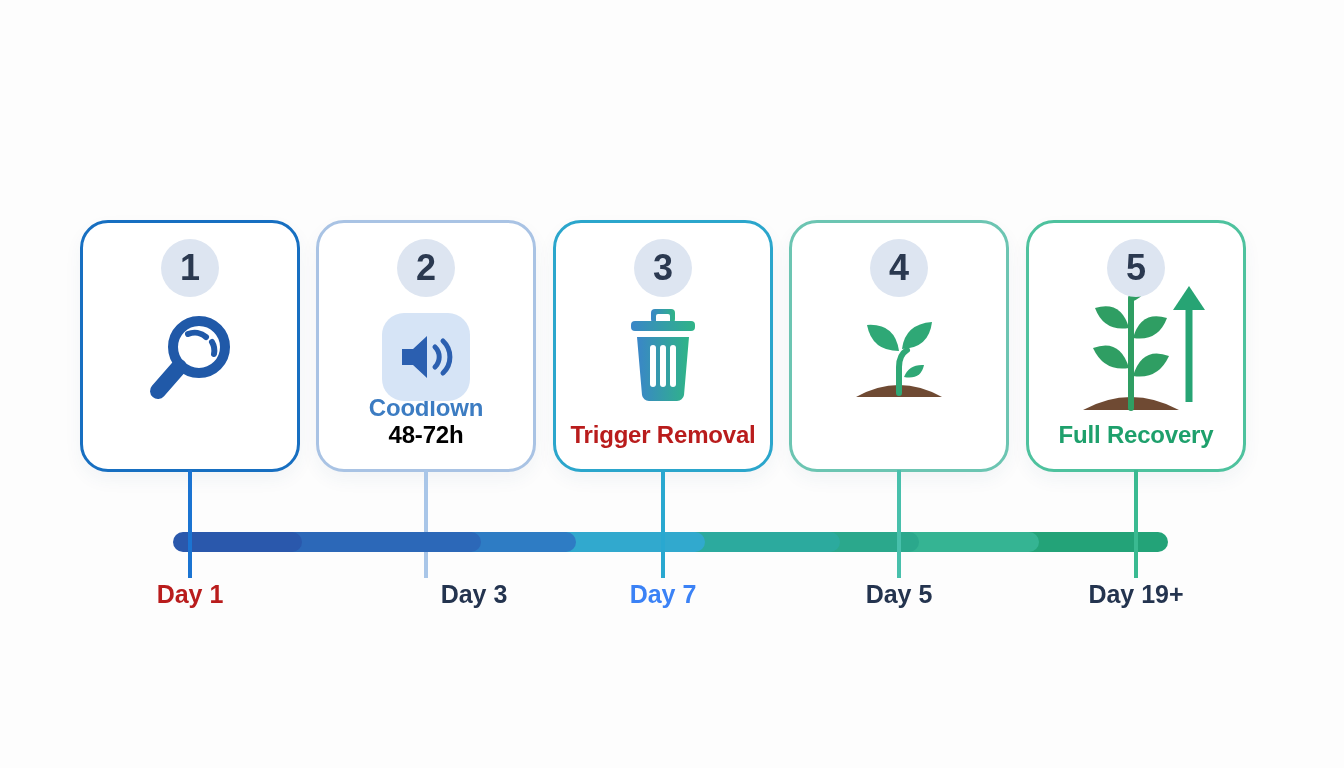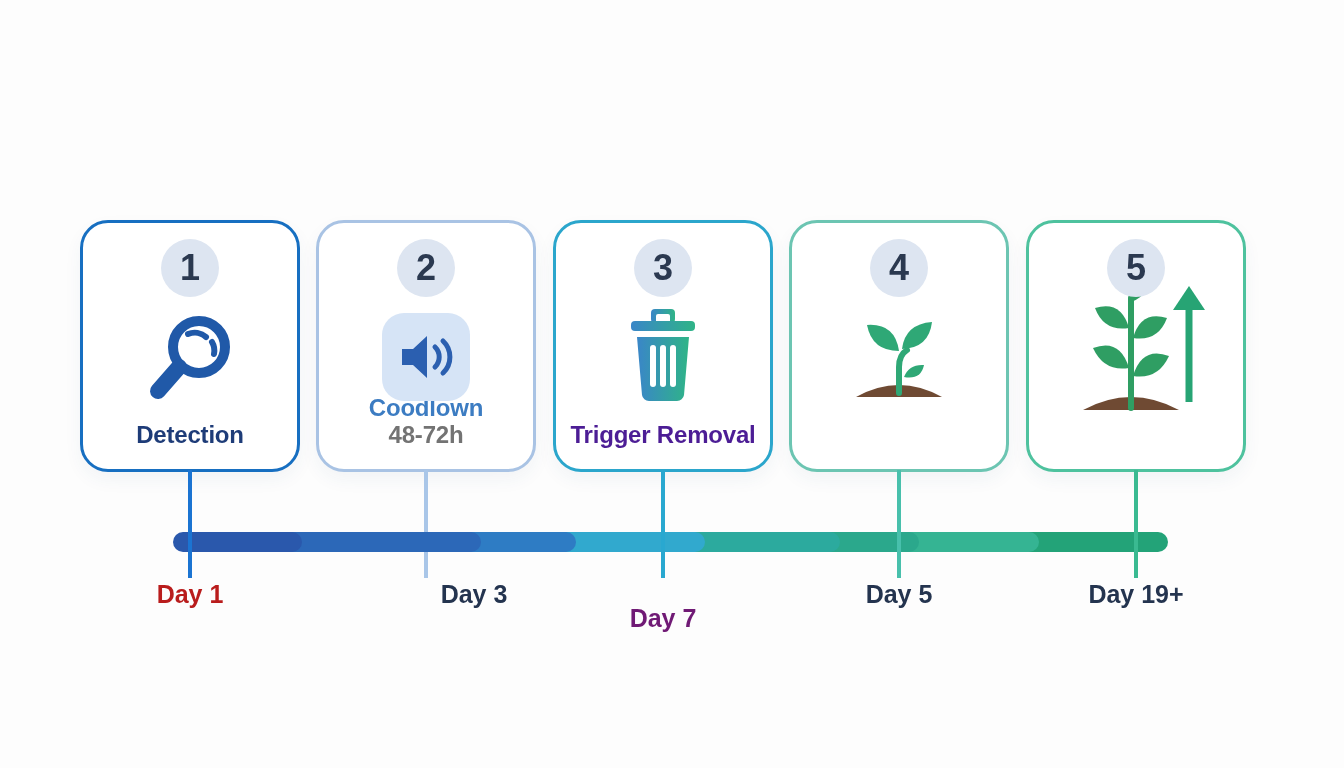--- a/index.html
+++ b/index.html
@@ -84,41 +84,38 @@
       <span style="color: rgb(43, 57, 80);">1</span>
     </div>
     <div class="iconwrap">
       <svg width="96" height="96" viewBox="0 0 96 96">
         <circle cx="57" cy="38" r="26" fill="none" stroke-width="10" stroke="#2059a8"></circle>
         <path d="M46 25 a17 17 0 0 1 18 3" fill="none" stroke-width="6" stroke-linecap="round" stroke="#2059a8"></path>
         <path d="M70 33 a17 17 0 0 1 2 12" fill="none" stroke-width="6" stroke-linecap="round" stroke="#2059a8"></path>
         <line x1="37" y1="58" x2="16" y2="82" stroke-width="16" stroke-linecap="round" stroke="#2059a8"></line>
       </svg>
     </div>
-    <div class="title-block">
-      <div class="step-title" style="color: rgb(30, 60, 120);">Detection</div>
-    </div>
   </div>
 
   <div class="card c2" style="border-color: rgb(169, 195, 228);">
     <div class="badge" style="background: rgb(221, 229, 241);">
       <span style="color: rgb(43, 57, 80);">2</span>
     </div>
     <div class="iconwrap">
       <div class="speaker-bg" style="background: rgb(214, 228, 246);">
         <svg width="64" height="64" viewBox="0 0 64 64">
           <path d="M8 24 h11 l14 -13 v42 l-14 -13 h-11 z" fill="#2b5fb0"></path>
           <path d="M41 22 a14 14 0 0 1 0 20" fill="none" stroke-width="5" stroke-linecap="round" stroke="#2b5fb0"></path>
           <path d="M49 16 a22 22 0 0 1 0 32" fill="none" stroke-width="5" stroke-linecap="round" stroke="#2b5fb0"></path>
         </svg>
       </div>
     </div>
     <div class="title-block">
       <div class="step-title" style="color: rgb(60, 124, 194);">Coodlown</div>
-      <div class="step-subtitle" style="color: #737373;">48-72h</div>
+      <div class="step-subtitle" style="color: #000000;">48-72h</div>
     </div>
   </div>
 
   <div class="card c3" style="border-color: rgb(43, 166, 204);">
     <div class="badge" style="background: rgb(221, 229, 241);">
       <span style="color: rgb(43, 57, 80);">3</span>
     </div>
     <div class="iconwrap">
       <svg width="92" height="104" viewBox="0 0 92 104">
         <defs>
@@ -130,21 +127,21 @@
         <rect x="34" y="4" width="24" height="14" rx="4" fill="url(#tg)"></rect>
         <rect x="39" y="9" width="14" height="9" rx="2" fill="#ffffff"></rect>
         <rect x="14" y="16" width="64" height="10" rx="4" fill="url(#tg)"></rect>
         <path d="M20 32 h52 l-5 58 a7 7 0 0 1 -7 6 h-28 a7 7 0 0 1 -7 -6 z" fill="url(#tg)"></path>
         <rect x="33" y="40" width="6" height="42" rx="3" fill="#ffffff"></rect>
         <rect x="43" y="40" width="6" height="42" rx="3" fill="#ffffff"></rect>
         <rect x="53" y="40" width="6" height="42" rx="3" fill="#ffffff"></rect>
       </svg>
     </div>
     <div class="title-block">
-      <div class="step-title" style="color: #4c1d95;">Trigger Removal</div>
+      <div class="step-title" style="color: #b91c1c;">Trigger Removal</div>
     </div>
   </div>
 
   <div class="card c4" style="border-color: rgb(108, 197, 178);">
     <div class="badge" style="background: rgb(221, 229, 241);">
       <span style="color: rgb(43, 57, 80);">4</span>
     </div>
     <div class="iconwrap">
       <svg width="110" height="92" viewBox="0 0 110 92">
         <path d="M12 86 q43 -24 86 0 z" fill="#6f4a33"></path>
@@ -168,20 +165,23 @@
         <path d="M68 56 q-25 4 -34 -20 q26 -8 34 20 z" fill="#2f9e63"></path>
         <path d="M72 66 q25 4 34 -20 q-26 -8 -34 20 z" fill="#2f9e63"></path>
         <path d="M68 96 q-25 4 -36 -20 q27 -10 36 20 z" fill="#2f9e63"></path>
         <path d="M72 104 q25 4 36 -20 q-27 -10 -36 20 z" fill="#2f9e63"></path>
         <g>
           <line x1="128" y1="130" x2="128" y2="32" stroke-width="7" stroke="#27a474"></line>
           <path d="M128 14 L112 38 L144 38 z" fill="#27a474"></path>
         </g>
       </svg>
     </div>
+    <div class="title-block">
+      <div class="step-title" style="color: rgb(30, 160, 108);">Full Recovery</div>
+    </div>
   </div>
 
   <div class="connector k1" style="background: rgb(27, 116, 210);"></div>
   <div class="connector k2" style="background: rgb(169, 198, 232);"></div>
   <div class="connector k3" style="background: rgb(41, 168, 208);"></div>
   <div class="connector k4" style="background: rgb(72, 192, 172);"></div>
   <div class="connector k5" style="background: rgb(58, 186, 145);"></div>
 
   <div class="bar">
     <span class="seg" style="left: 0%; width: 13%; background: rgb(42, 88, 172);"></span>
@@ -189,17 +189,17 @@
     <span class="seg" style="left: 28%; width: 12.5%; background: rgb(46, 124, 196);"></span>
     <span class="seg" style="left: 37%; width: 16.5%; background: rgb(49, 169, 206);"></span>
     <span class="seg" style="left: 50%; width: 17%; background: rgb(44, 170, 158);"></span>
     <span class="seg" style="left: 64%; width: 11%; background: rgb(43, 168, 140);"></span>
     <span class="seg" style="left: 71.5%; width: 15.5%; background: rgb(53, 180, 147);"></span>
     <span class="seg" style="left: 84%; width: 16%; background: rgb(35, 163, 120);"></span>
   </div>
 
   <div class="daylabel d1" style="color: #b91c1c;">Day 1</div>
   <div class="daylabel d2" style="color: rgb(36, 52, 79);">Day 3</div>
-  <div class="daylabel d3" style="color: #701a75; margin-top: 24px;">Day 7</div>
+  <div class="daylabel d3" style="color: #3b82f6;">Day 7</div>
   <div class="daylabel d4" style="color: rgb(36, 52, 79);">Day 5</div>
   <div class="daylabel d5" style="color: rgb(36, 52, 79);">Day 19+</div>
 
 </div>
 
 </body></html>

